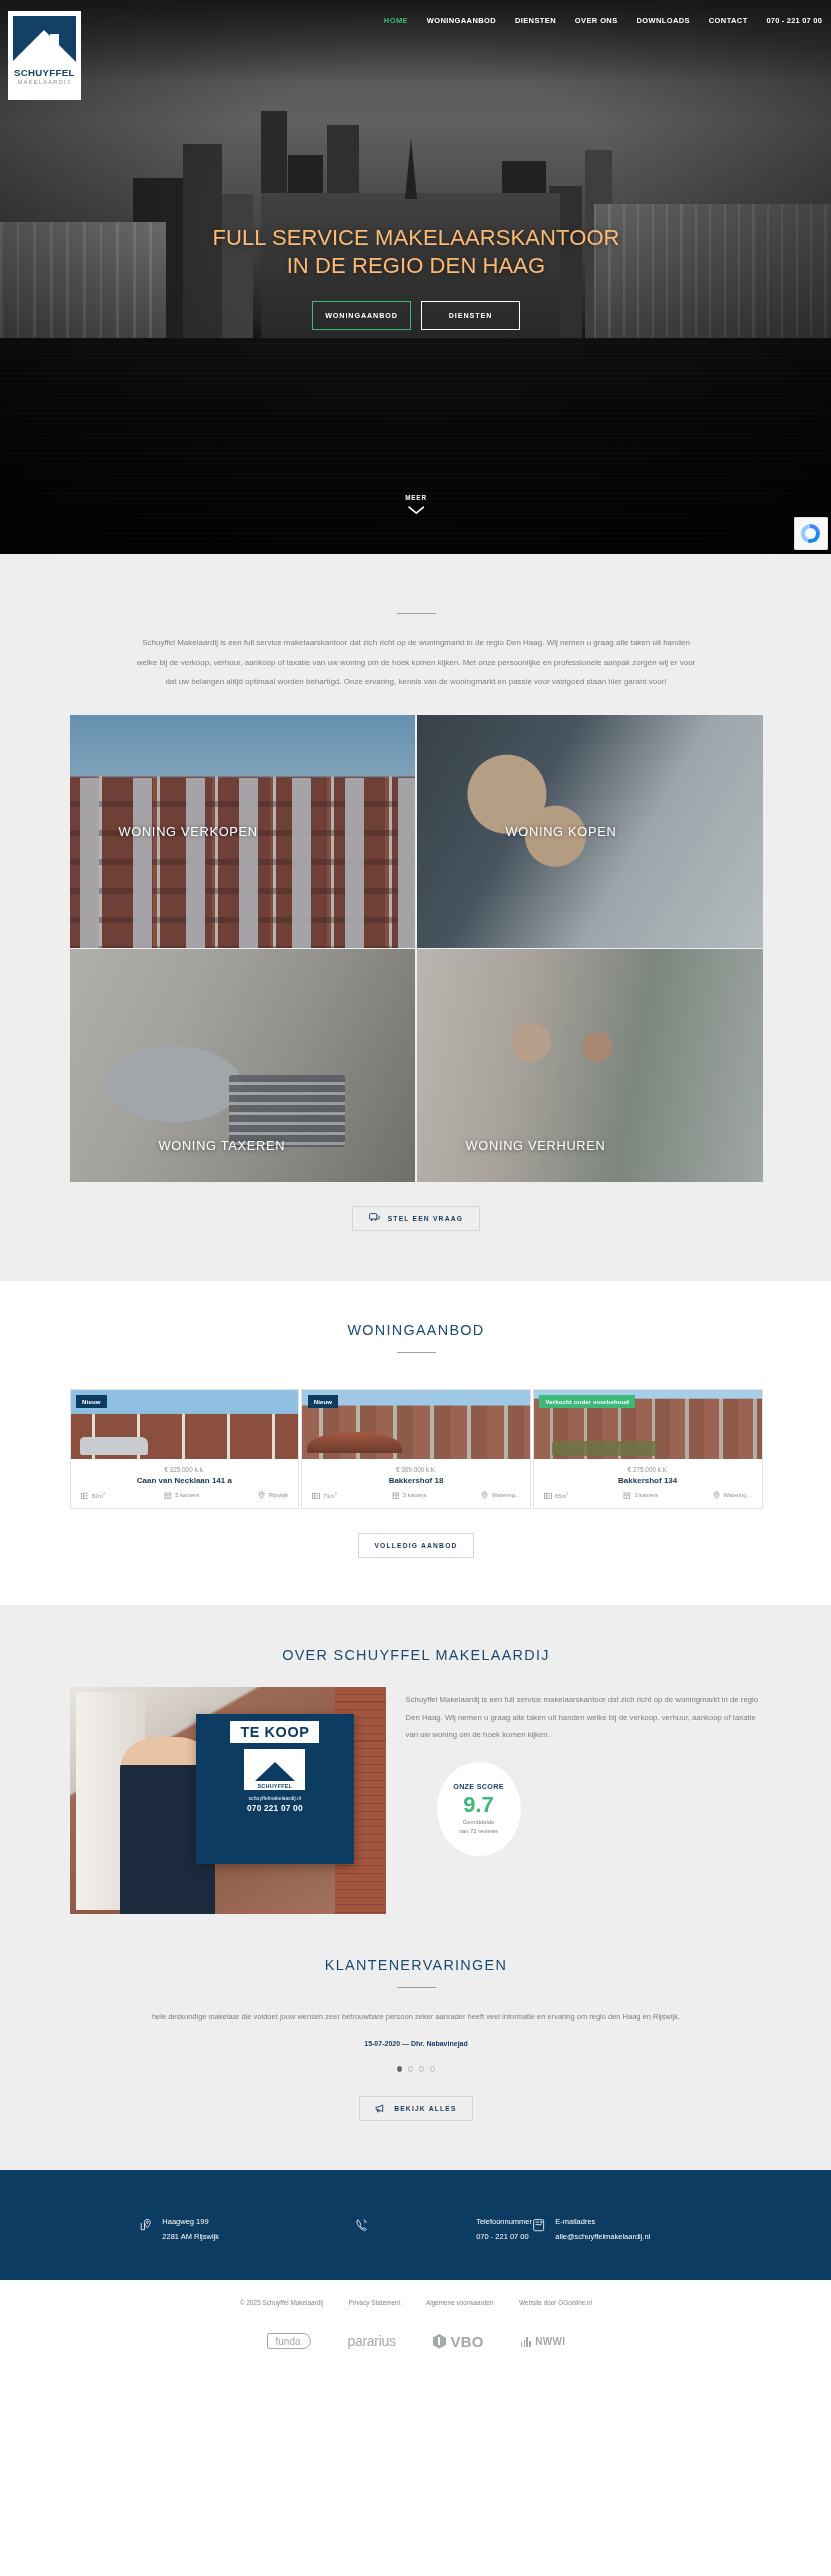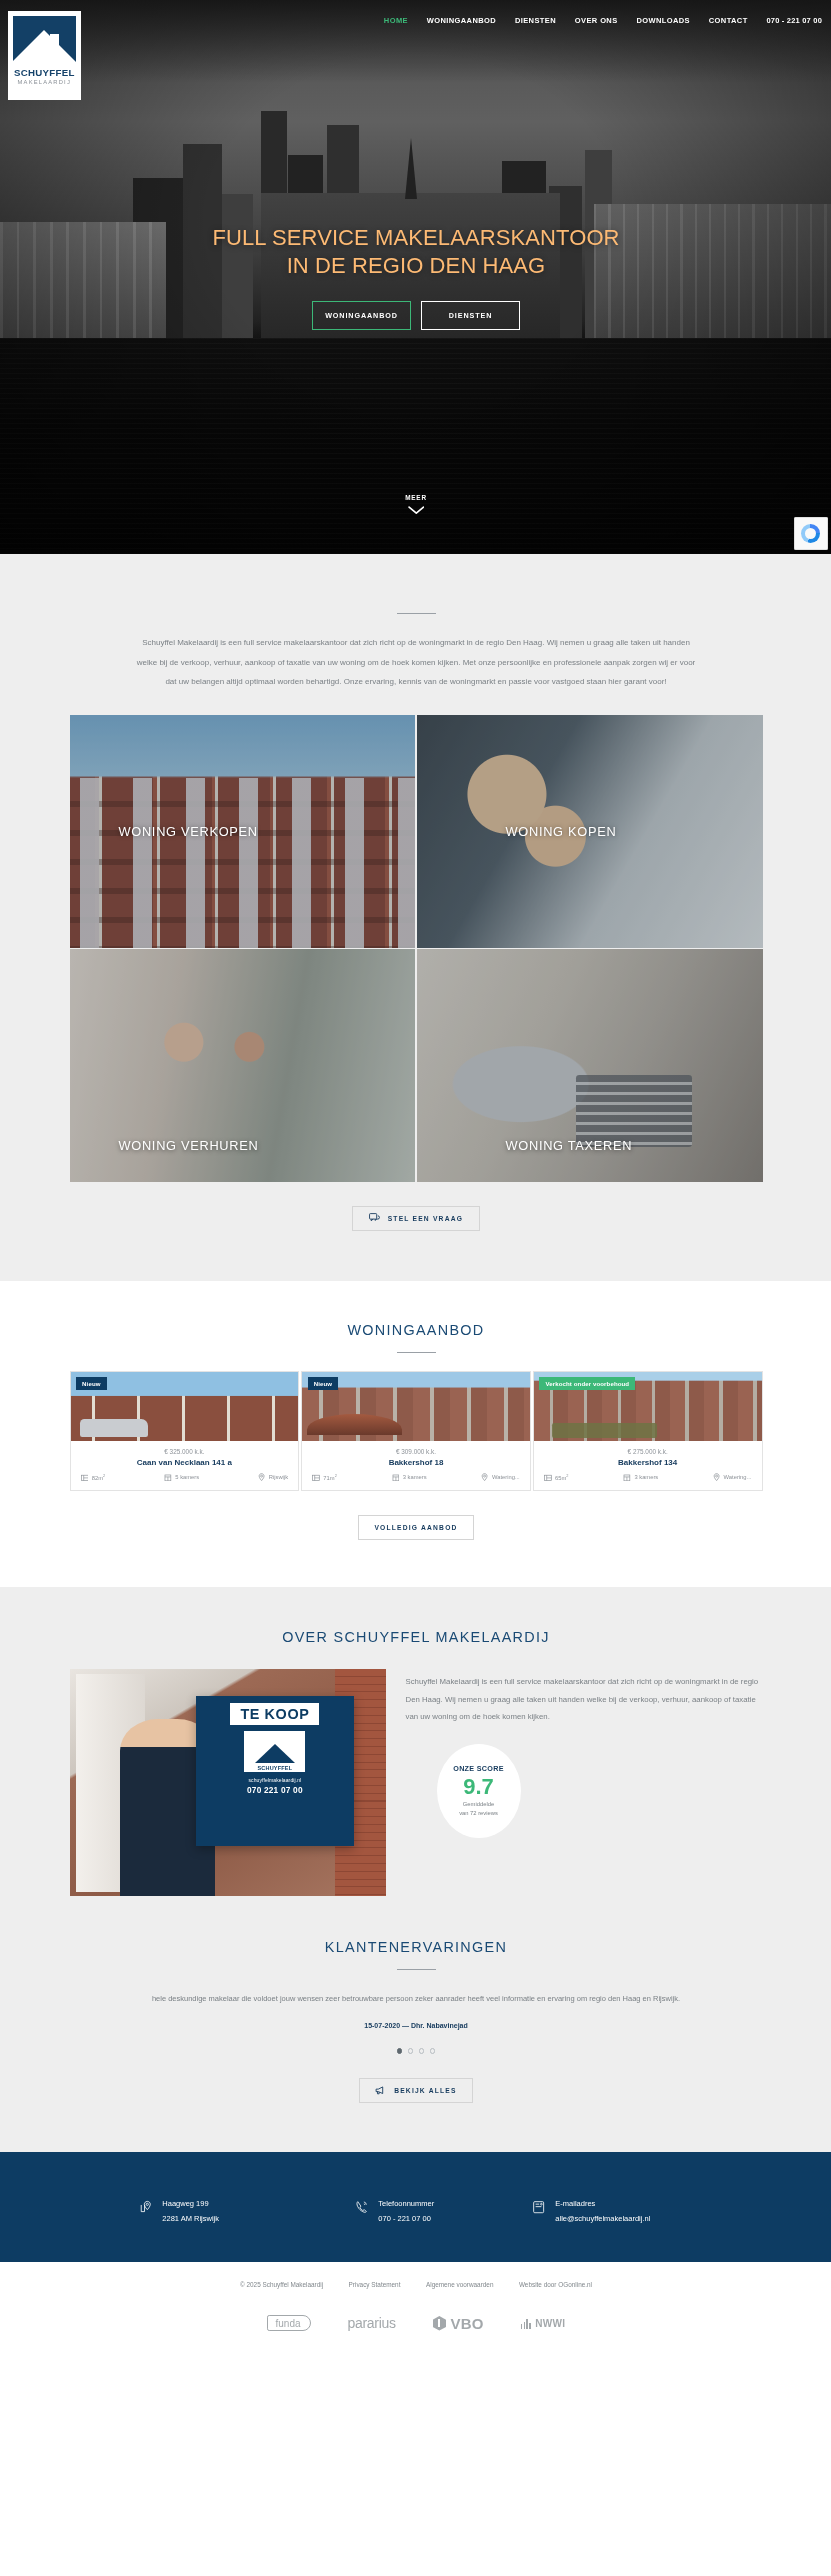--- a/index.html
+++ b/index.html
@@ -204,21 +204,21 @@
   
   .obtn {
     margin:24.4px auto 0; height:24.4px; border:0.6px solid #d4d4d4; background:transparent;
     display:flex; align-items:center; justify-content:center; gap:7.8px;
     padding:0 15.5px; width:fit-content; cursor:pointer;
   }
   .obtn .lb { color:#14395c; font-size:6.7px; font-weight:bold; letter-spacing:1.2px; }
   .obtn svg { display:block; }
 
   
-  .cards { margin-top:18px; display:grid; grid-template-columns:repeat(3,1fr); gap:2px; }
+  .cards { margin-top:36px; display:grid; grid-template-columns:repeat(3,1fr); gap:2px; }
   .card { background:#fff; border:0.6px solid #e3e3e3; overflow:hidden; cursor:pointer; }
   .card-img { position:relative; height:69px; overflow:hidden; }
   .card-badge {
     position:absolute; left:5.5px; top:5.5px; z-index:3;
     color:#fff; font-size:6.1px; font-weight:bold; padding:2.8px 6.1px; letter-spacing:0.1px;
   }
   .card-badge.blue { background:#0d3c63; }
   .card-badge.green { background:#3cb878; }
   .card-body { padding:7.8px 9px 8.3px; text-align:center; }
   .card-price { color:#8d9298; font-size:6.4px; }
@@ -294,21 +294,21 @@
   .testi-meta { margin-top:14.4px; text-align:center; color:#14395c; font-size:7px; font-weight:bold; }
   .dots { margin-top:19px; display:flex; gap:5.5px; justify-content:center; }
   .dot { width:5.5px; height:5.5px; border-radius:50%; border:0.6px solid #b6bcc1; background:transparent; cursor:pointer; }
   .dot.on { background:#5e686f; border-color:#5e686f; }
 
   
   .footer { background:#0d3c63; width:832px; padding:47px 0 39px; }
   .fcols { width:554px; margin:0 auto; display:flex; }
   .fcol { display:flex; gap:10px; }
   .fcol.c1 { width:216px; }
-  .fcol.c2 { width:177px; }
+  .fcol.c2 { width:177px;justify-content:space-between; }
   .fcol.c3 { flex:1; }
   .fcol .ic { padding-top:1.1px; }
   .fl1 { color:#fff; font-size:7.5px; }
   .fl2 { color:#fff; font-size:7.5px; margin-top:6.1px; }
 
   .subfoot { background:#fff; width:832px; padding:19px 0 14.4px; }
   .links { display:flex; gap:25.5px; justify-content:center; }
   .links span, .links a { color:#82888d; font-size:6.4px; text-decoration:none; }
   .partners { margin-top:27px; display:flex; gap:37px; justify-content:center; align-items:center; opacity:.62; }
   .pl { color:#6b7378; font-weight:bold; display:flex; align-items:center; gap:4.4px; }
@@ -401,29 +401,29 @@
       <div class="tile t1">
         <div class="ph ph-verkopen"></div>
         <div class="ov"></div>
         <div class="cap">WONING VERKOPEN</div>
       </div>
       <div class="tile t2">
         <div class="ph ph-kopen"></div>
         <div class="ov"></div>
         <div class="cap">WONING KOPEN</div>
       </div>
+      <div class="tile t4">
+        <div class="ph ph-taxeren"></div>
+        <div class="ov"></div>
+        <div class="cap">WONING TAXEREN</div>
+      </div>
       <div class="tile t3">
         <div class="ph ph-verhuren"></div>
         <div class="ov"></div>
         <div class="cap">WONING VERHUREN</div>
-      </div>
-      <div class="tile t4">
-        <div class="ph ph-taxeren"></div>
-        <div class="ov"></div>
-        <div class="cap">WONING TAXEREN</div>
       </div>
     </div>
 
     <button class="obtn">
       <svg width="11" height="10" viewBox="0 0 20 18">
         <rect x="1" y="1" width="13" height="10" rx="1.5" fill="none" stroke="#14395c" stroke-width="1.6"></rect>
         <path d="M4 11 L4 14 L7.5 11" fill="none" stroke="#14395c" stroke-width="1.6" stroke-linejoin="round"></path>
         <path d="M16 5 a3 3 0 0 1 0 6 h-2 l-2.5 2.5 V11" fill="none" stroke="#14395c" stroke-width="1.6" stroke-linejoin="round"></path>
       </svg>
       <span class="lb">STEL EEN VRAAG</span>

